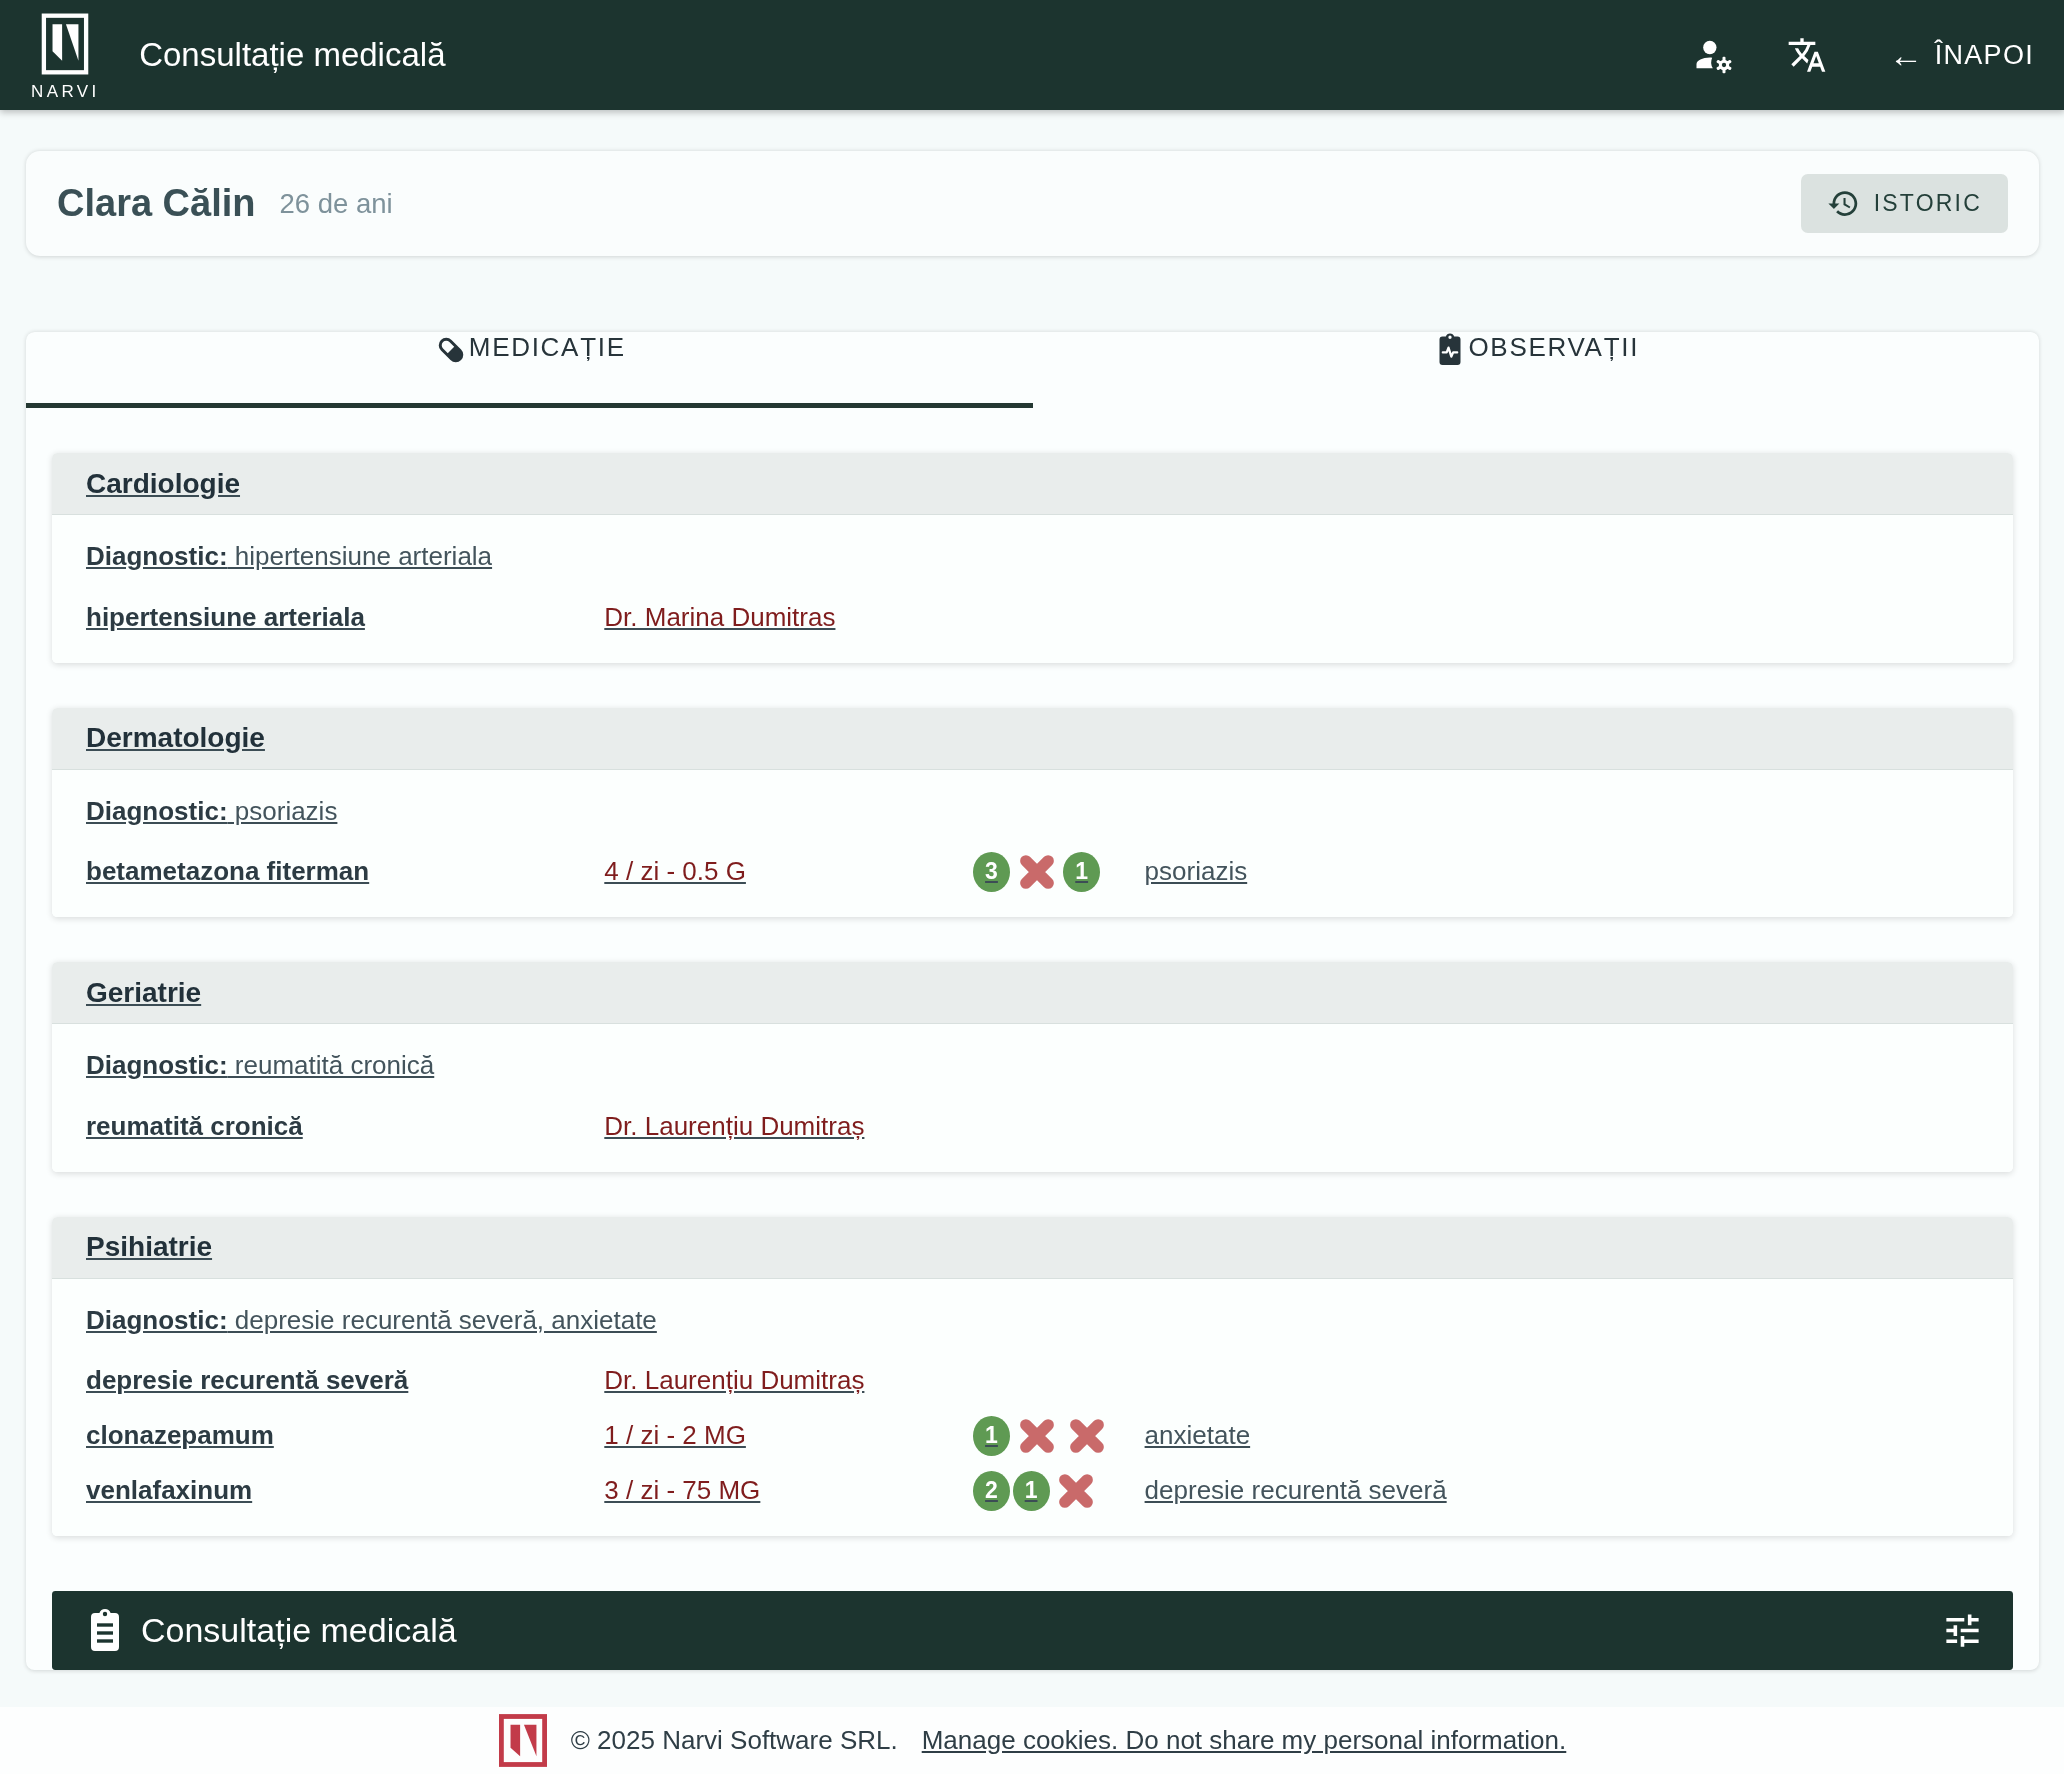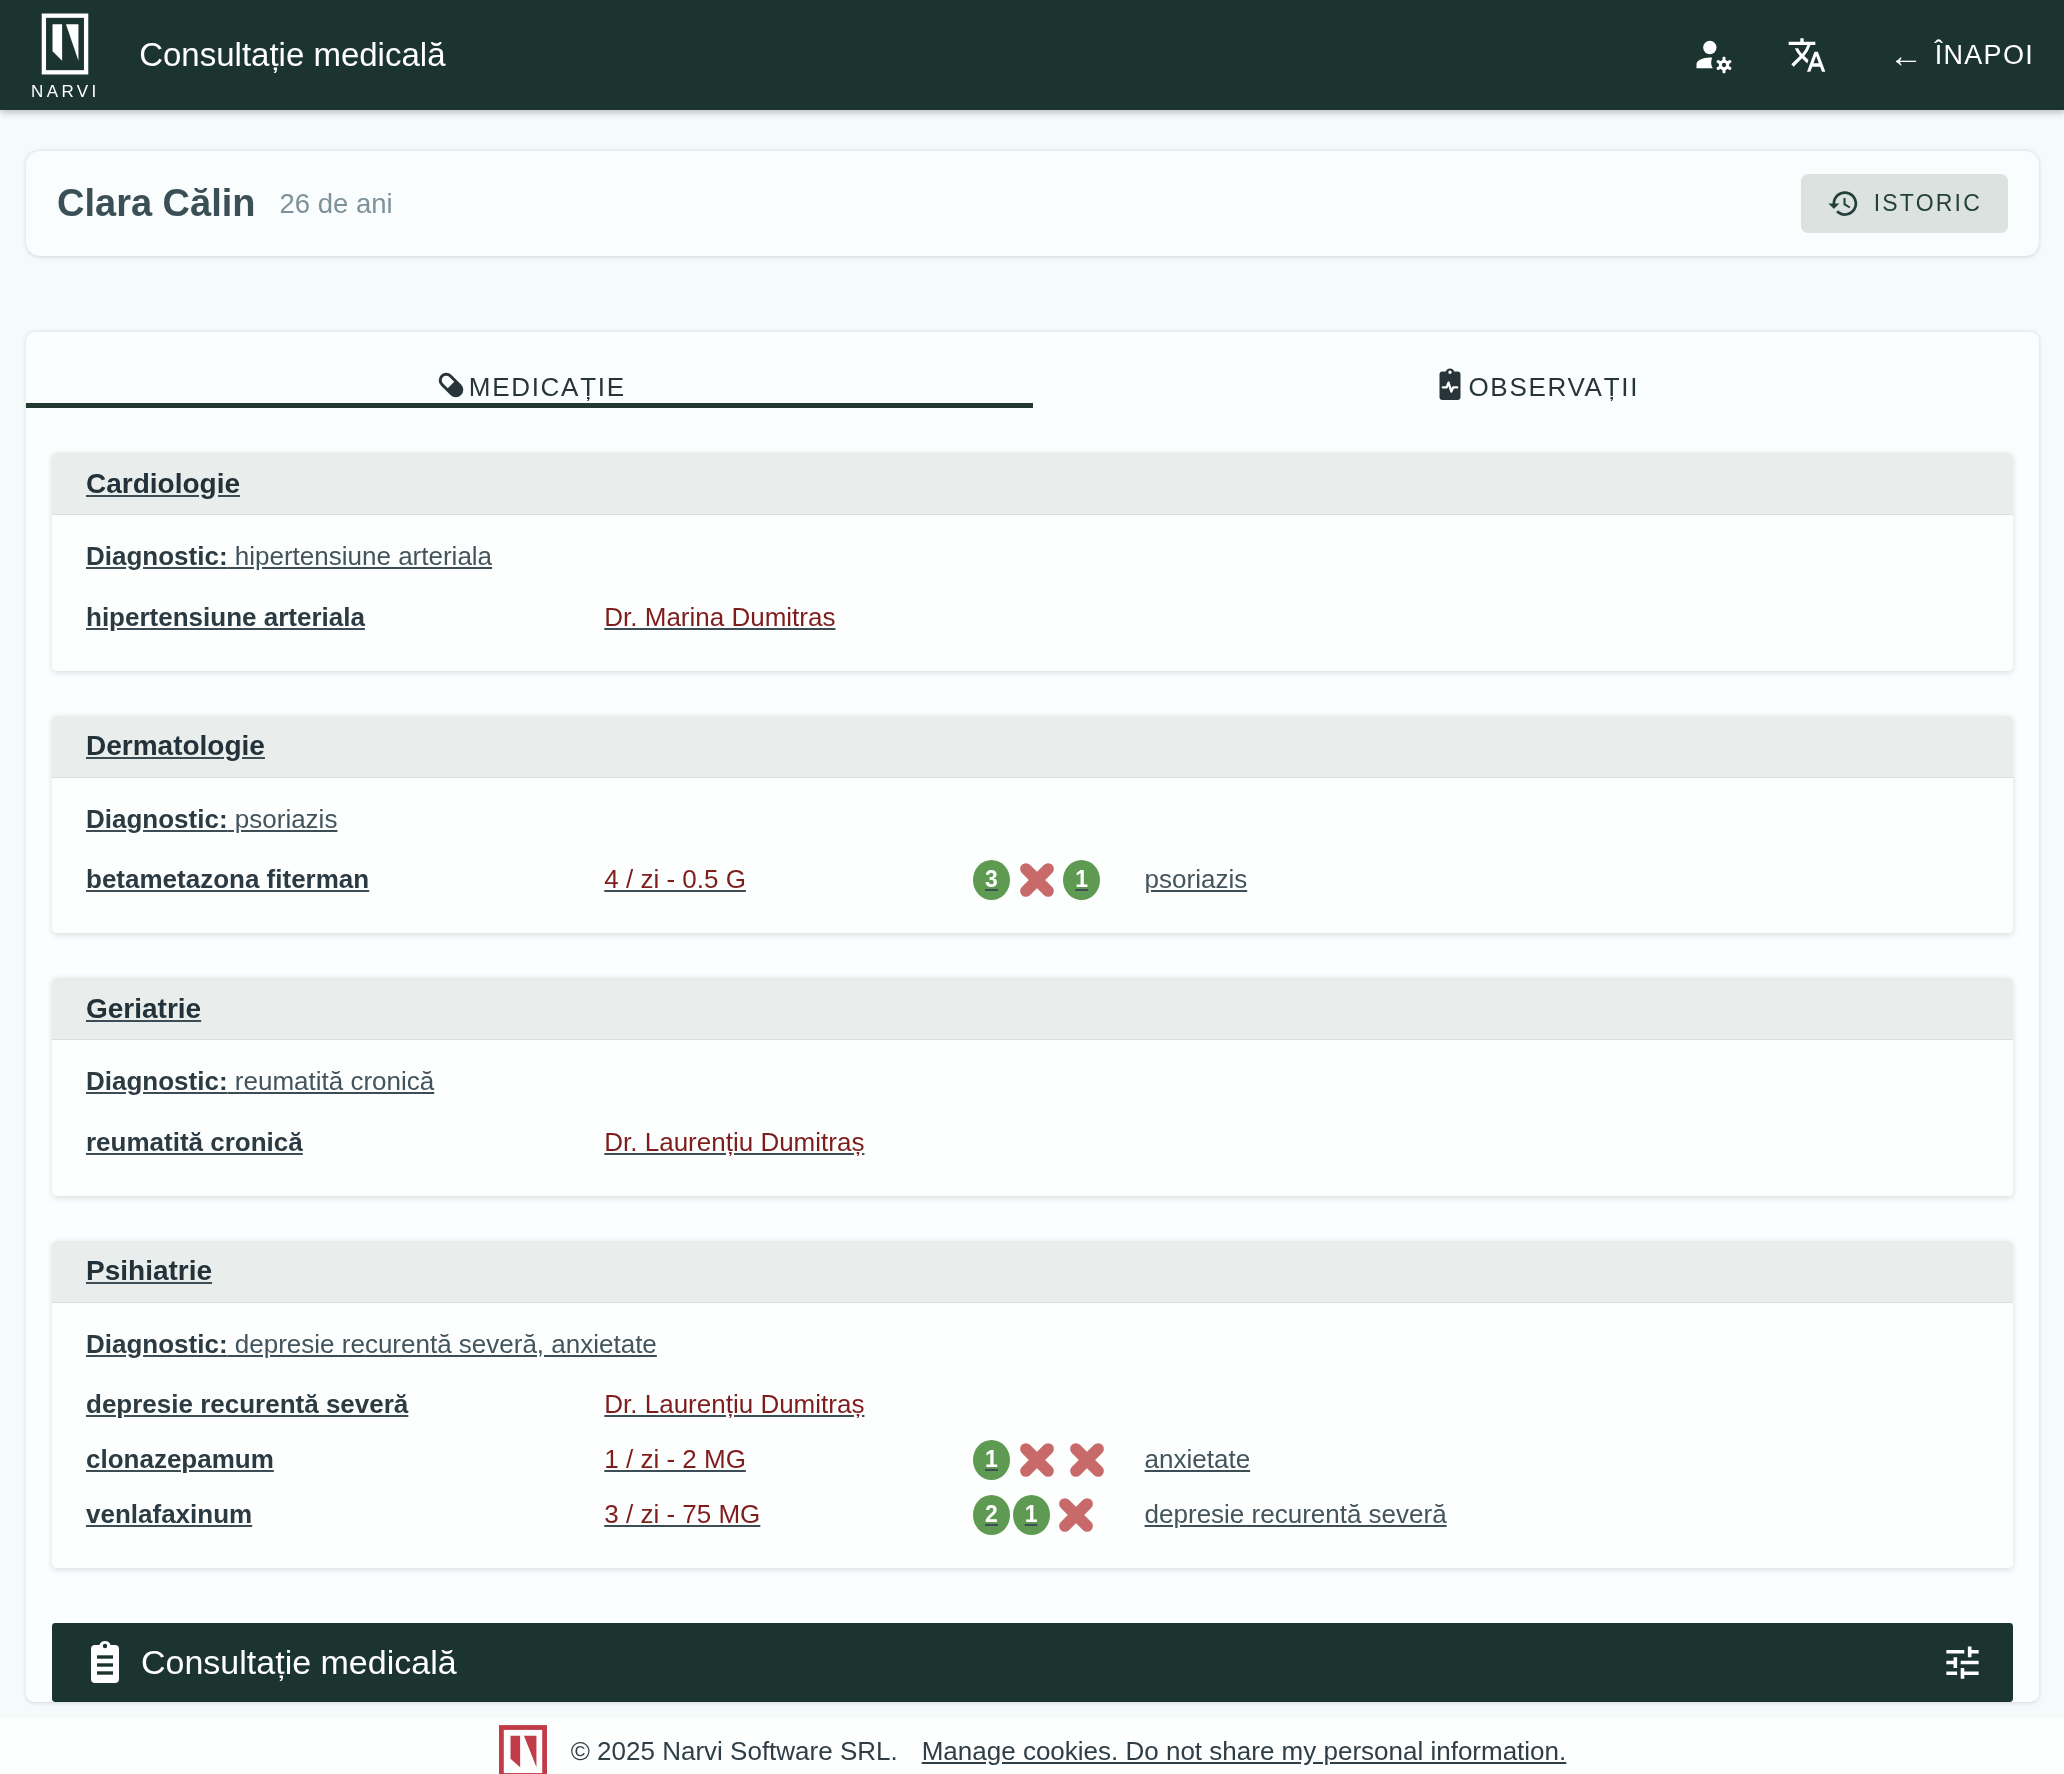--- a/index.html
+++ b/index.html
@@ -46,35 +46,35 @@
   }
   .history-btn svg { width:33px; height:33px; }
   
   .content-card {
     margin-top:76px; background:#fbfefe; border-radius:8.6px;
     box-shadow:0 0.9px 4.3px rgba(0,0,0,.14);
     padding-bottom:0;
   }
   .tabs { display:flex; height:76px; }
   .tab {
-    flex:1; display:flex; align-items:flex-end; justify-content:center; 
+    flex:1; display:flex; align-items:flex-start; justify-content:center; 
     font-size:26px; letter-spacing:1.7px; color:#27343a; cursor:pointer;
     border-bottom:5.2px solid transparent;
   }
   .tab.active { border-bottom-color:#243832; }
   .tab svg { width:36px; height:36px; }
   .sections { padding:45px 26px 0 26px; }
   
   .section { margin-bottom:45px; border-radius:5.2px; box-shadow:0 1.7px 6px rgba(0,0,0,.13);text-decoration:underline; }
   .section-header {
     background:#e9edec; border-radius:5.2px 5.2px 0 0; border-bottom:0.9px solid #d8e0de;
     height:62px; display:flex; align-items:center; padding:0 34px;
   }
   .section-title { font-size:28px; font-weight:bold; color:#22313a; }
-  .section-body { background:#fcfffe; border-radius:0 0 5.2px 5.2px; padding:26px 34px 26px 34px; }
+  .section-body { background:#fcfffe; border-radius:0 0 5.2px 5.2px; padding:26px 34px 18px 34px; }
   .diag-line { font-size:26px; color:#43545c; margin-bottom:15.5px; min-height:33px; }
   .diag-label { font-weight:bold; color:#2c3b43; }
   .med-row {
     display:grid; grid-template-columns:508px 379px 163px 1fr;
     align-items:center; min-height:55px; font-size:26px;
   }
   .med-name { font-weight:bold; color:#2c3b43; }
   .med-detail { color:#7f1d1d; padding-left:10.3px; }
   .badges { display:flex; align-items:center; gap:2.6px; }
   .badge-num {

